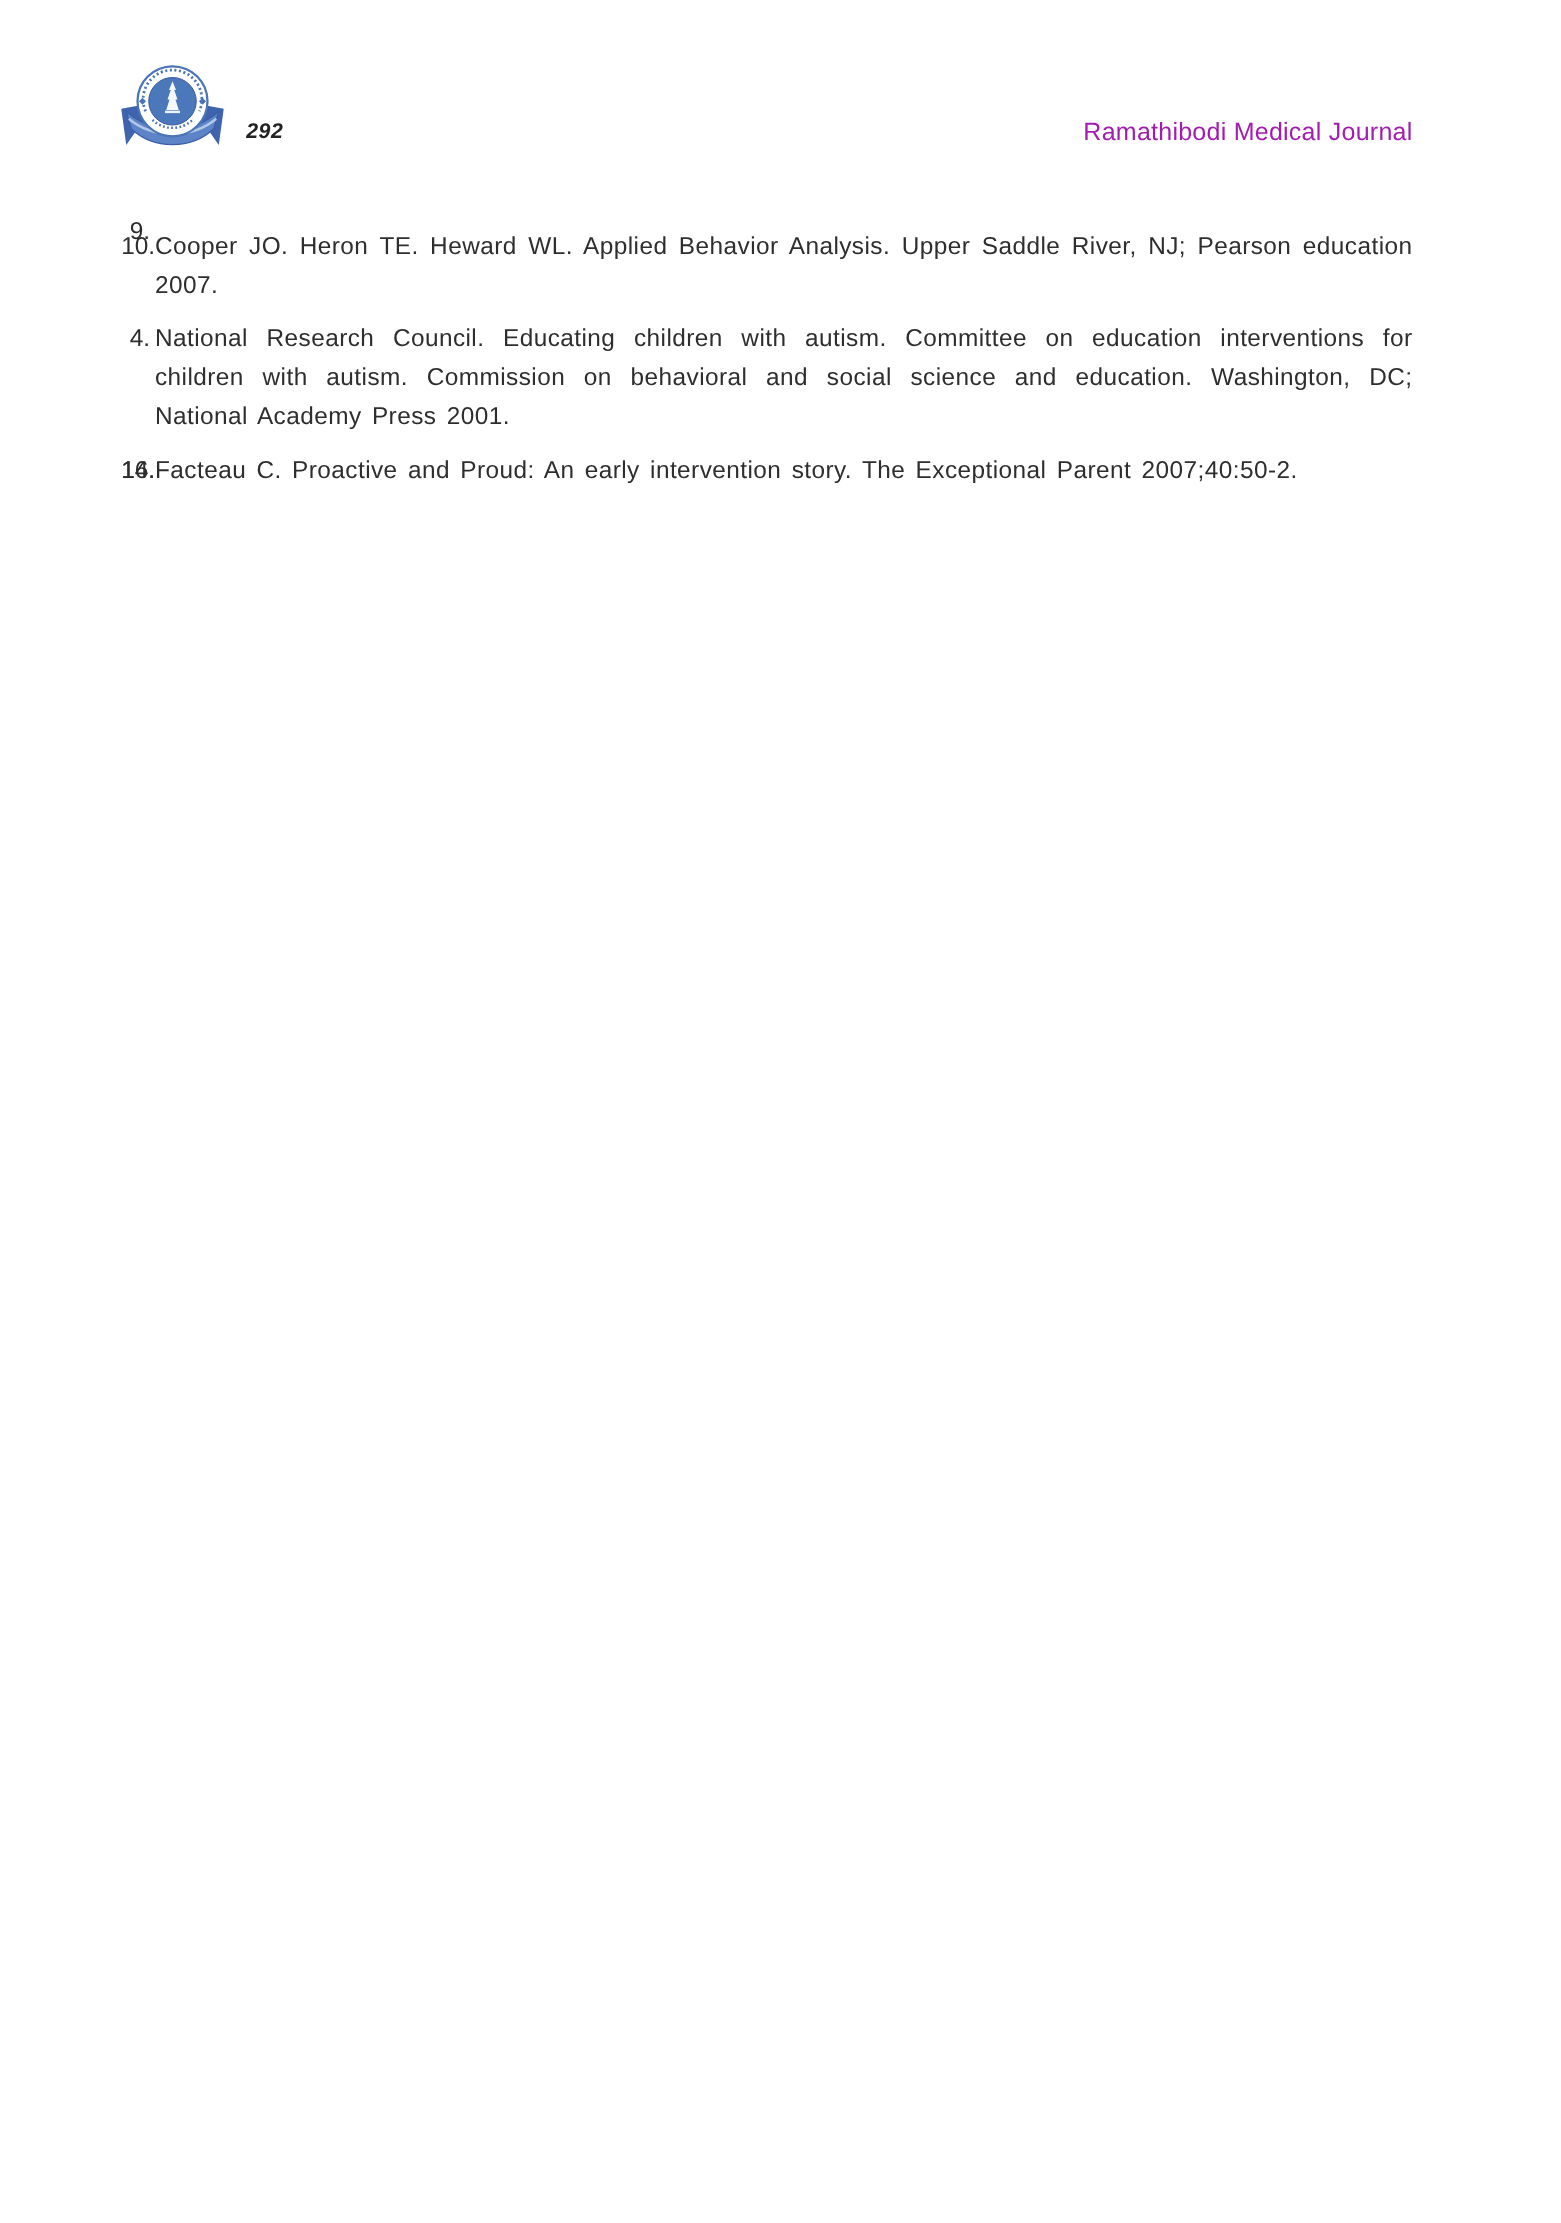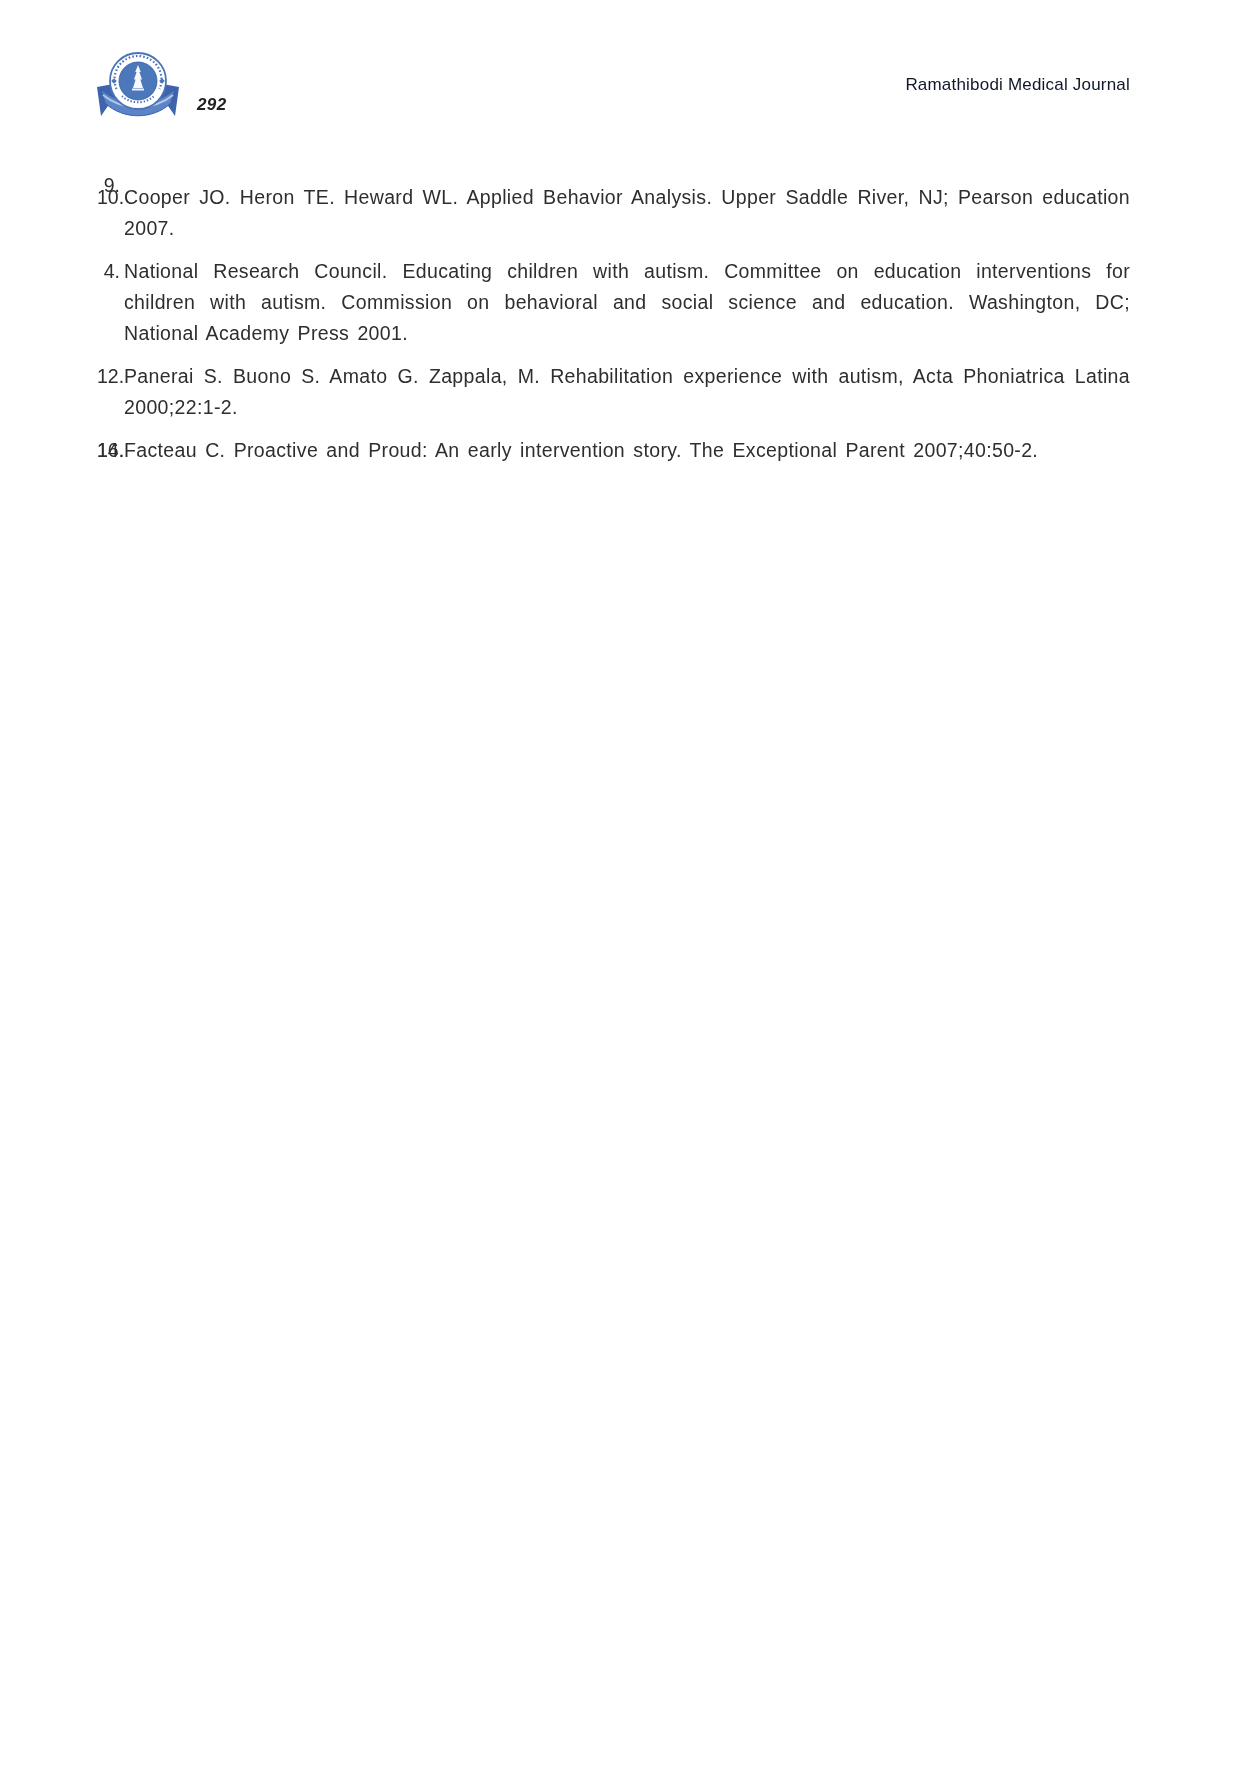--- a/index.html
+++ b/index.html
@@ -32,23 +32,23 @@
     font-size: 17px;
     font-weight: bold;
     letter-spacing: 0.4px;
     color: #222222;
     line-height: 18px;
     font-style: italic;
   }
   .journal-name {
     position: absolute;
     right: 119px;
-    top: 75px;
-    font-size: 17px;
-    color: #0f172a;
+    top: 96px;
+    font-size: 20px;
+    color: #a21caf;
     letter-spacing: 0.2px;
     line-height: 20px;
     white-space: nowrap;
   }
 
   
   .refs {
     position: absolute;
     left: 97px;
     top: 170px;
@@ -116,24 +116,20 @@
     <div class="ref">
       <span class="num">10.</span>
       <span>Cooper JO. Heron TE. Heward WL. Applied Behavior Analysis. Upper Saddle River, NJ; Pearson education 2007.</span>
     </div>
 
     <div class="ref">
       <span class="num">4.</span>
       <span>National Research Council. Educating children with autism. Committee on education interventions for children with autism. Commission on behavioral and social science and education. Washington, DC; National Academy Press 2001.</span>
     </div>
 
-    <div class="ref">
-      <span class="num">12.</span>
-      <span>Panerai S. Buono S. Amato G. Zappala, M. Rehabilitation experience with autism, Acta Phoniatrica Latina 2000;22:1-2.</span>
-    </div>
 
     <div class="ref">
       <span class="num">16.</span>
     </div>
 
     <div class="ref">
       <span class="num">14.</span>
       <span>Facteau C. Proactive and Proud: An early intervention story. The Exceptional Parent 2007;40:50-2.</span>
     </div>
 

